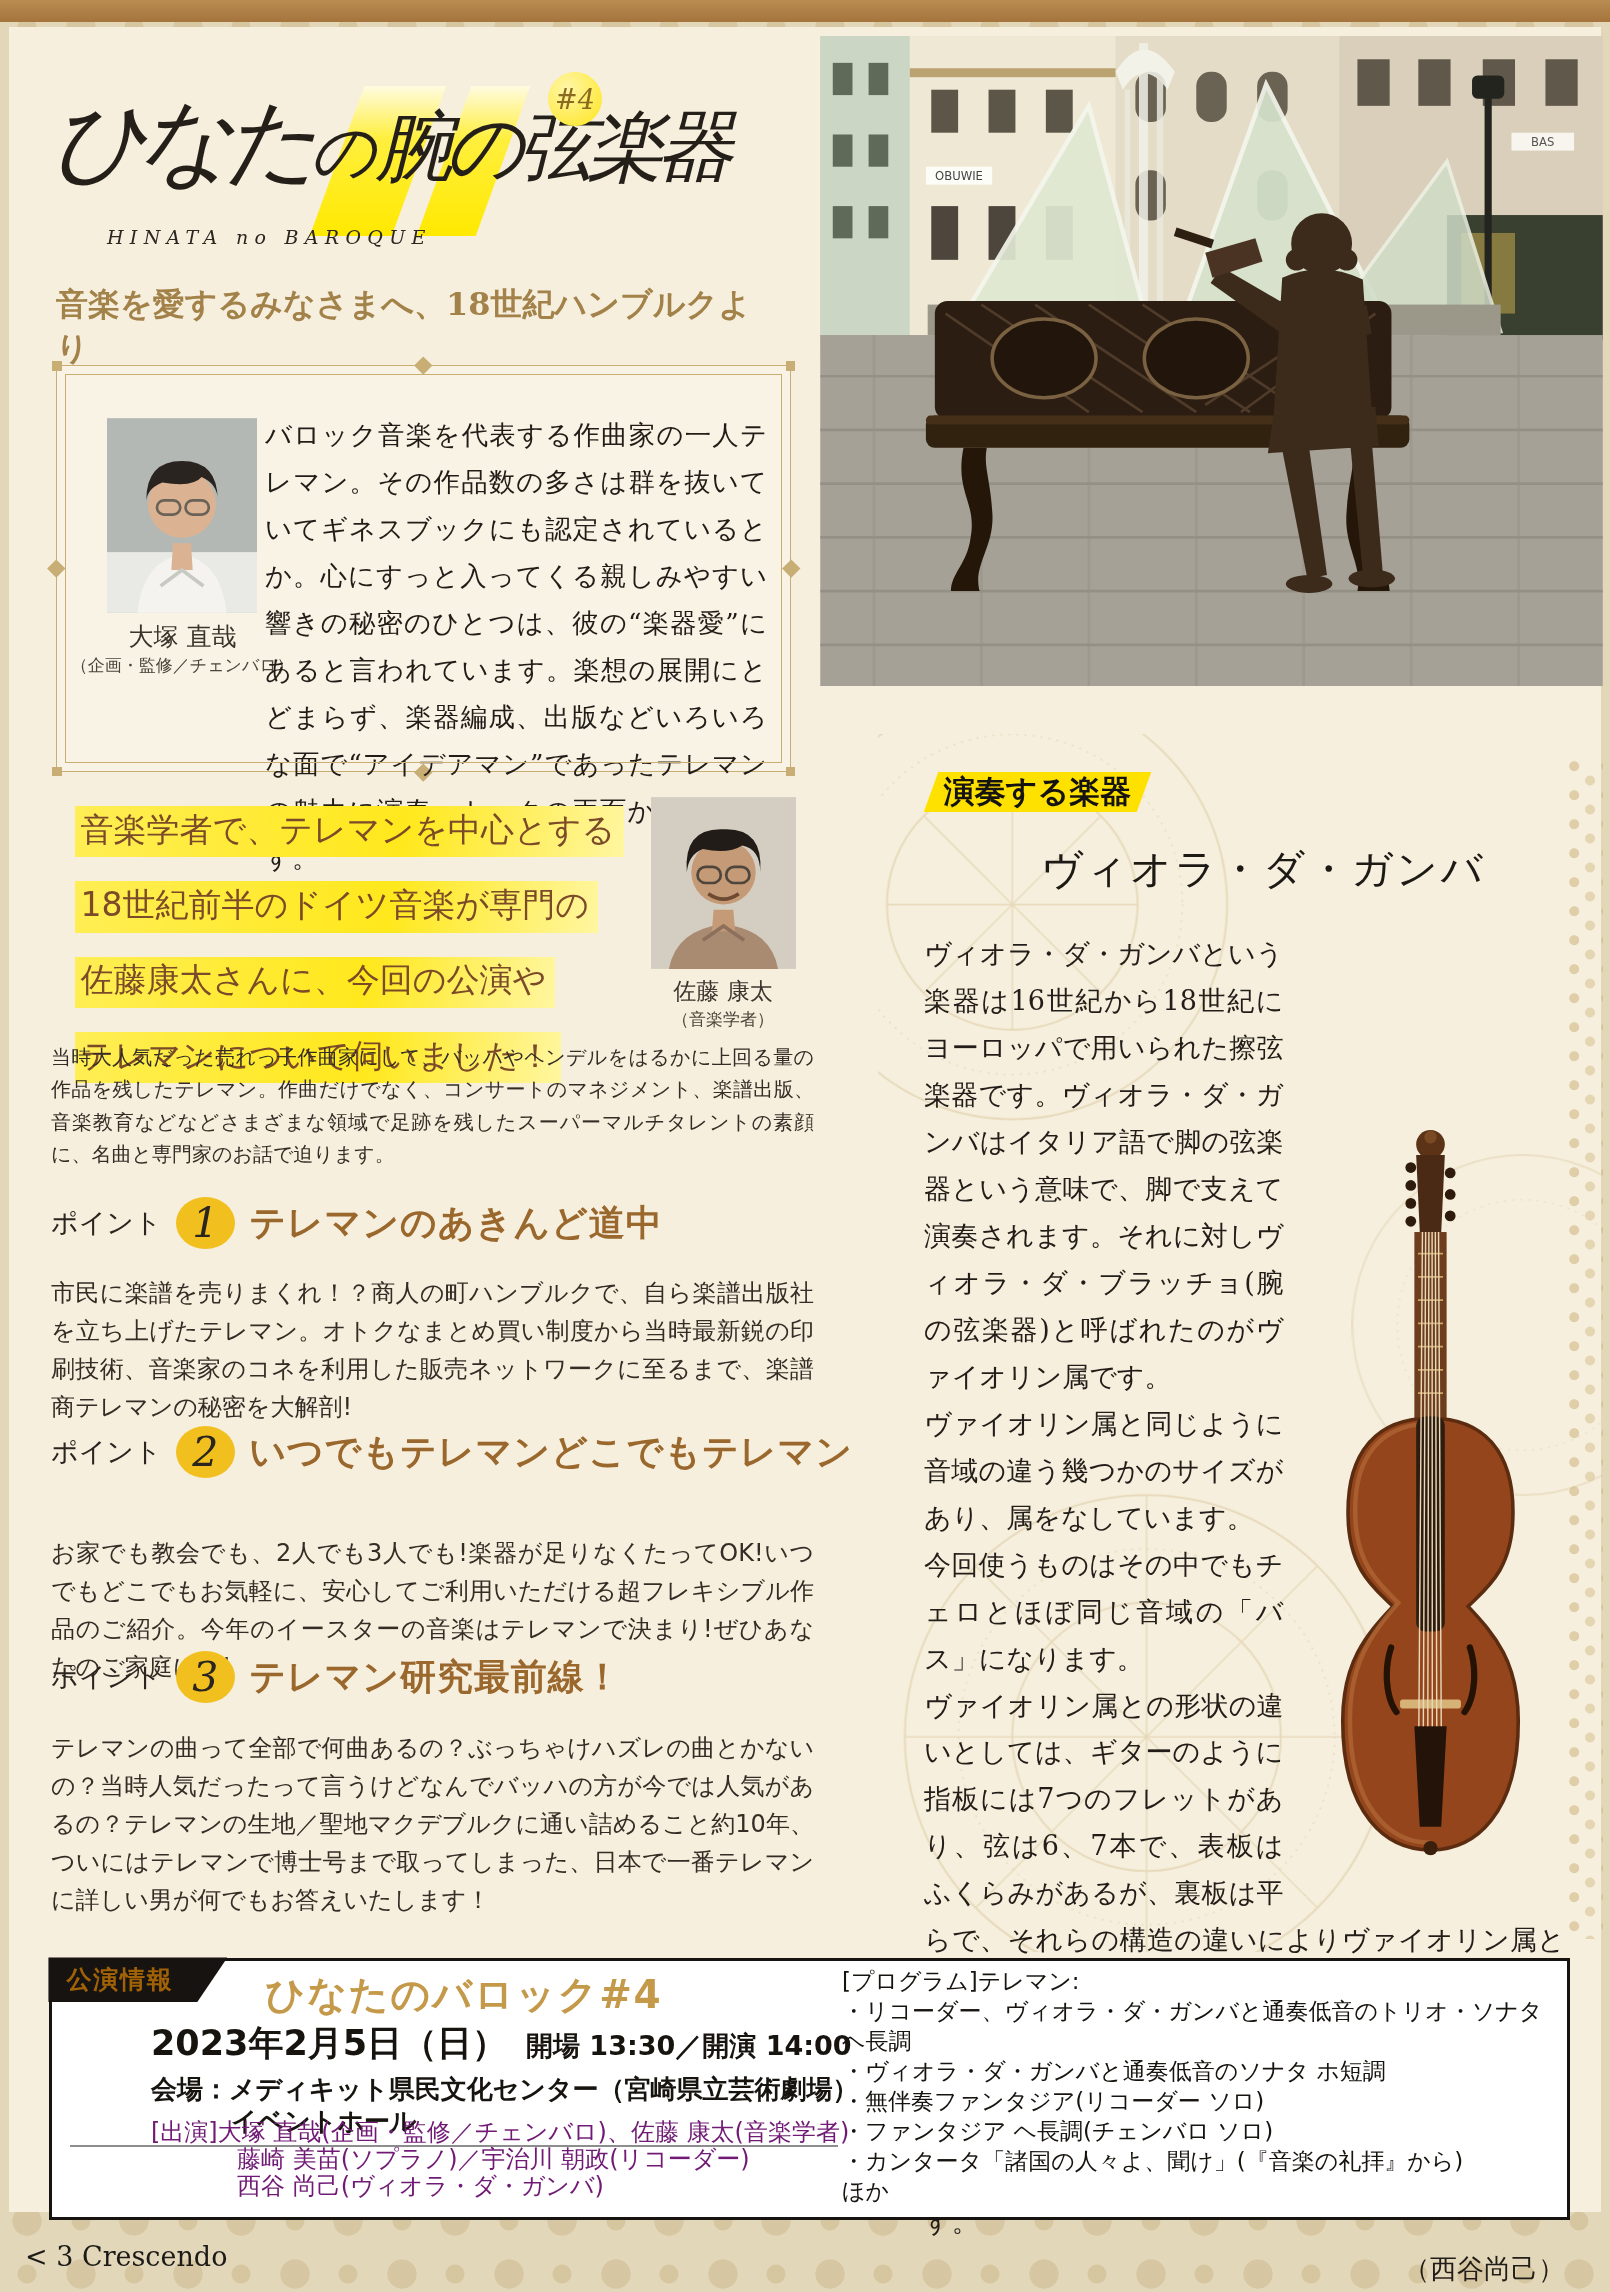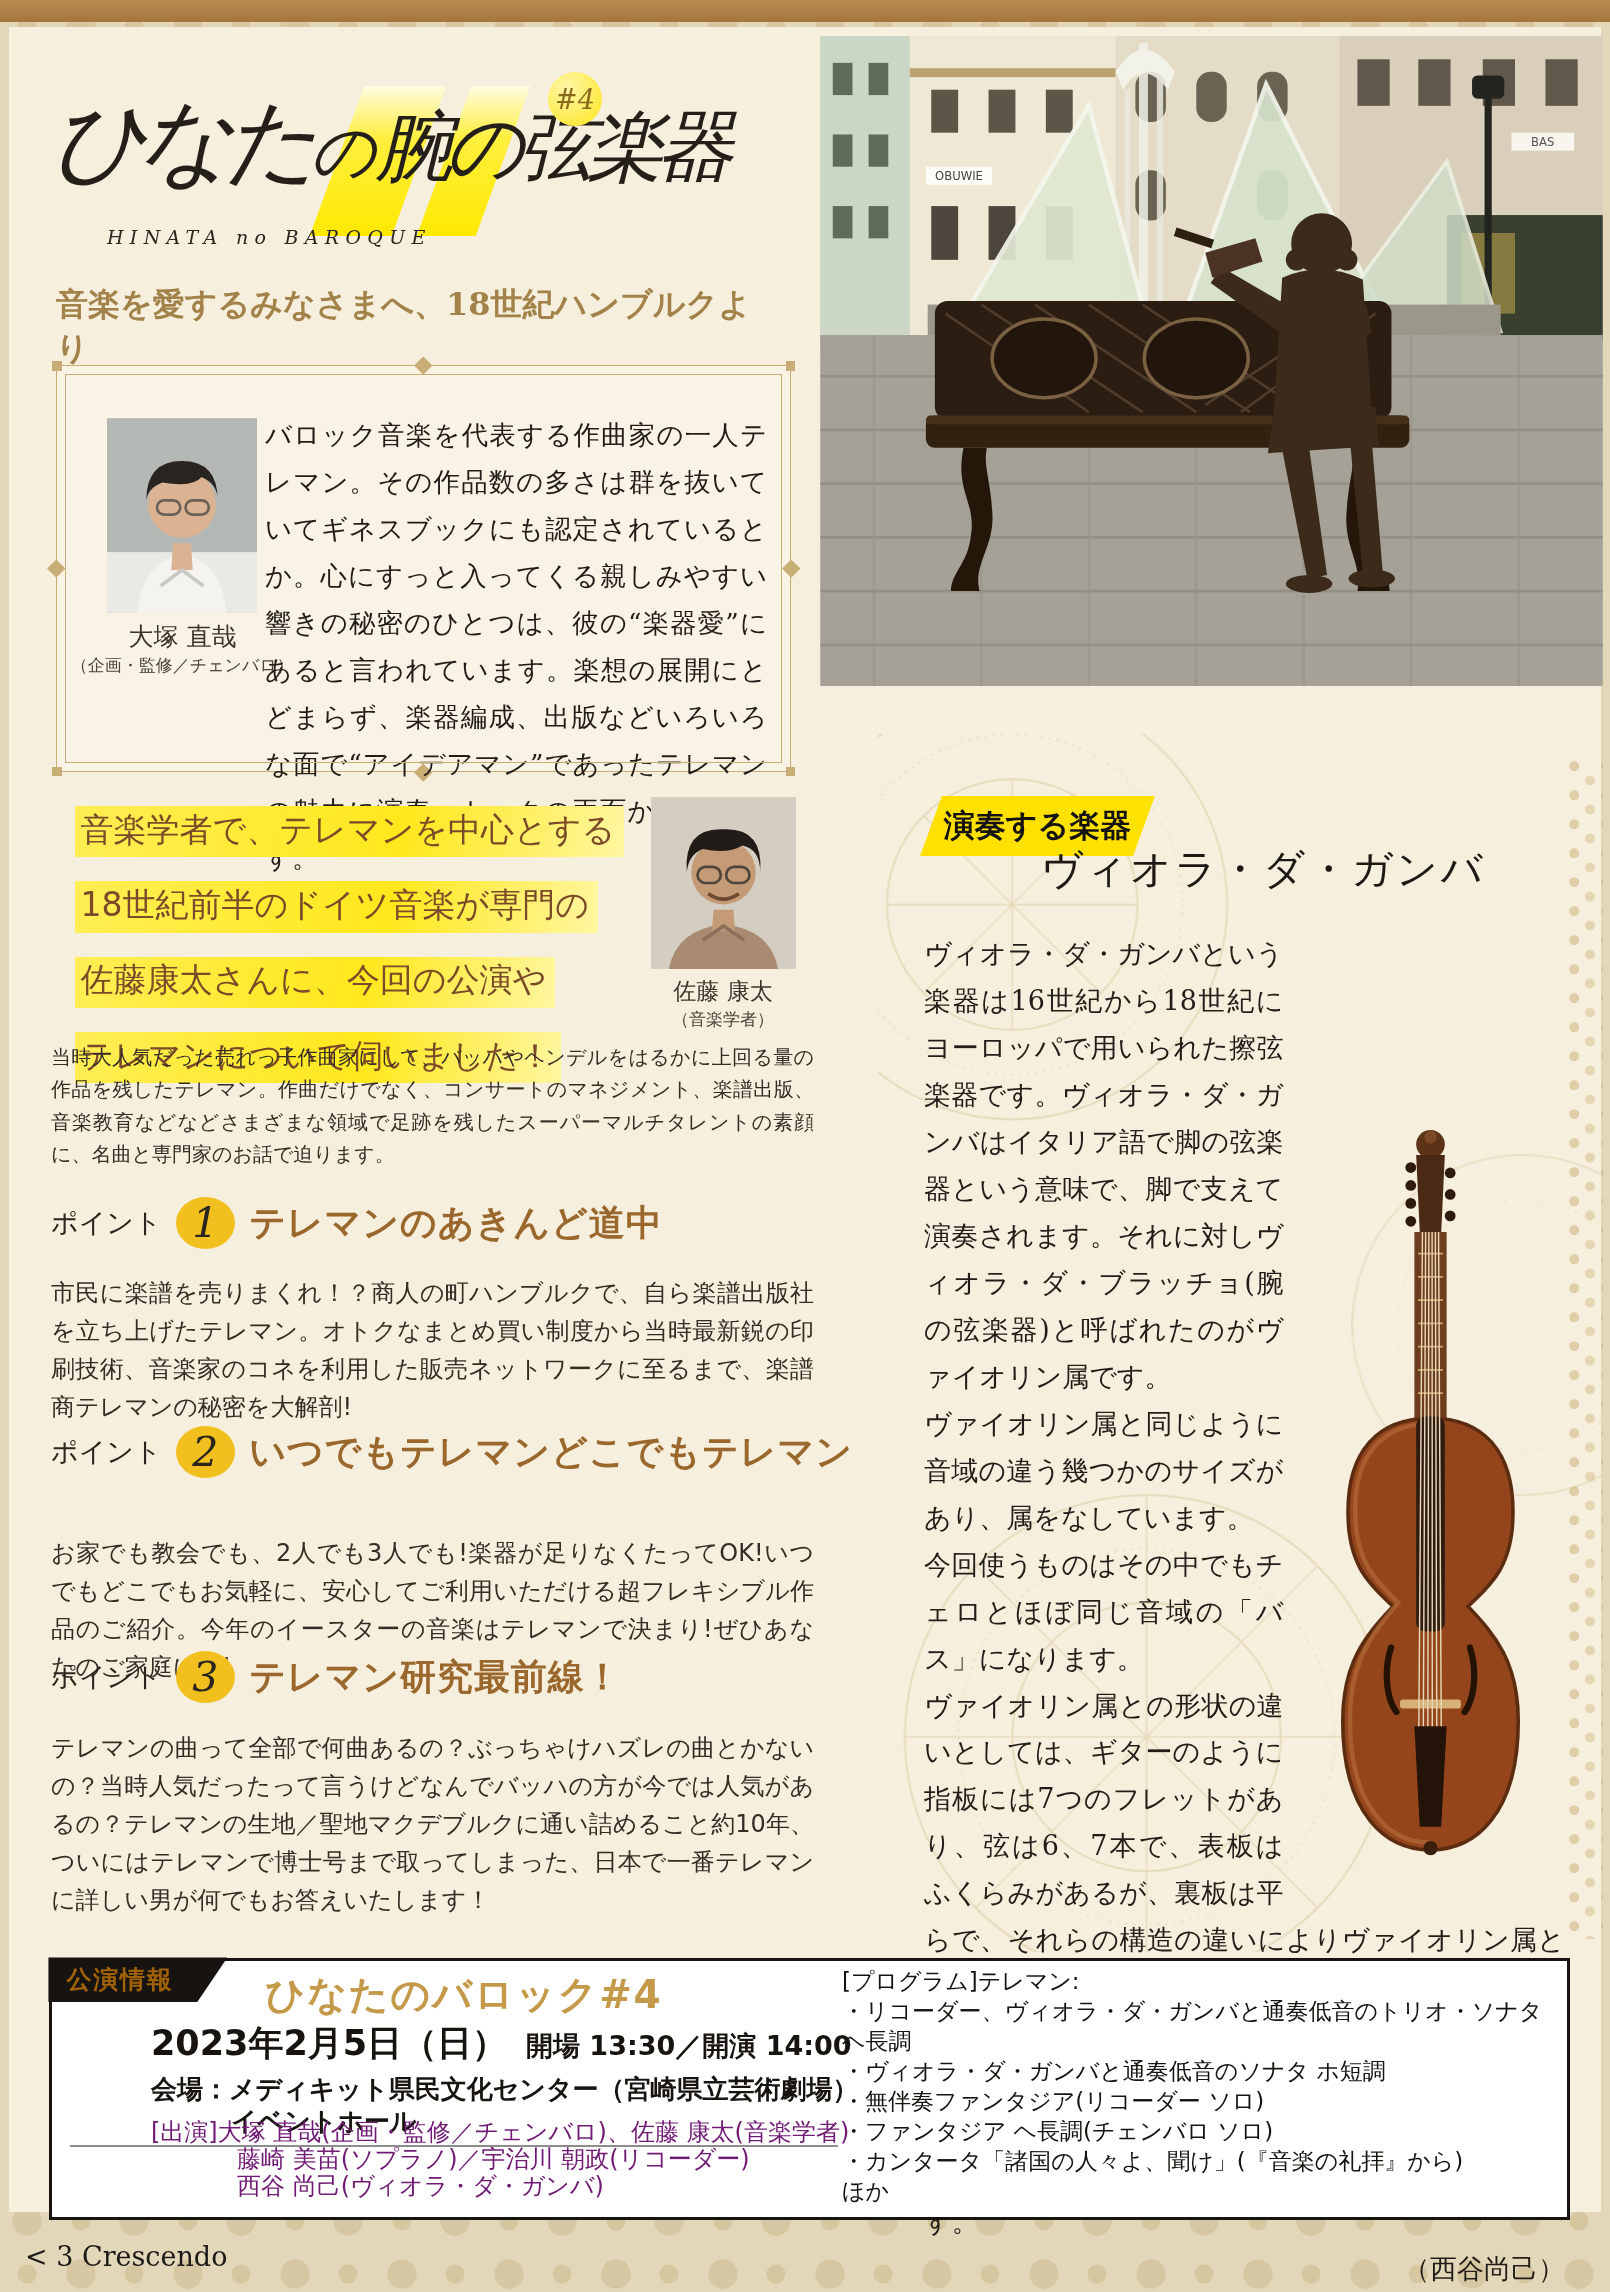--- a/index.html
+++ b/index.html
@@ -66,21 +66,21 @@
   .p2r{left:51px;top:1426px;} .p2b{left:51px;top:1503px;margin-top:32px;}
   .p3r{left:51px;top:1651px;} .p3b{left:51px;top:1730px;}
 
   
   .mandala{left:878px;top:734px;width:725px;height:1218px;pointer-events:none;}
   .lace{left:1567px;top:759px;width:36px;height:1180px;opacity:.55;
     background:
       radial-gradient(circle at 7.2px 7.2px,#cdb37b 0 4.5px,transparent 5.4px),
       radial-gradient(circle at 23px 21.5px,#d8c190 0 4.5px,transparent 5.4px);
     background-size:32px 29px;}
-  .inst-badge{left:931px;top:772px;width:213px;height:60px;margin-top:24px;}
+  .inst-badge{left:931px;top:772px;width:213px;height:40px;}
   .inst-badge .bg{position:absolute;inset:0;background:#ffe100;transform:skewX(-20deg);}
   .inst-badge .tx{position:absolute;inset:0;display:flex;align-items:center;justify-content:center;
     font-size:31px;font-weight:800;color:#151310;}
   .inst-title{left:1012px;top:842px;width:502px;text-align:center;font-family:"DejaVu Serif","Liberation Serif",serif;
     font-size:41px;letter-spacing:2.7px;color:#1d1a16;}
   .inst-text{left:924px;top:931px;width:641px;font-family:"DejaVu Serif","Liberation Serif",serif;
     font-size:27px;line-height:1.74;text-align:justify;color:#221d18;}
   .inst-text p{margin:0;}
   .gamba-float{float:right;width:269px;height:754px;margin:190px 0 0 12.5px;position:relative;}
   .credit{text-align:right;}

